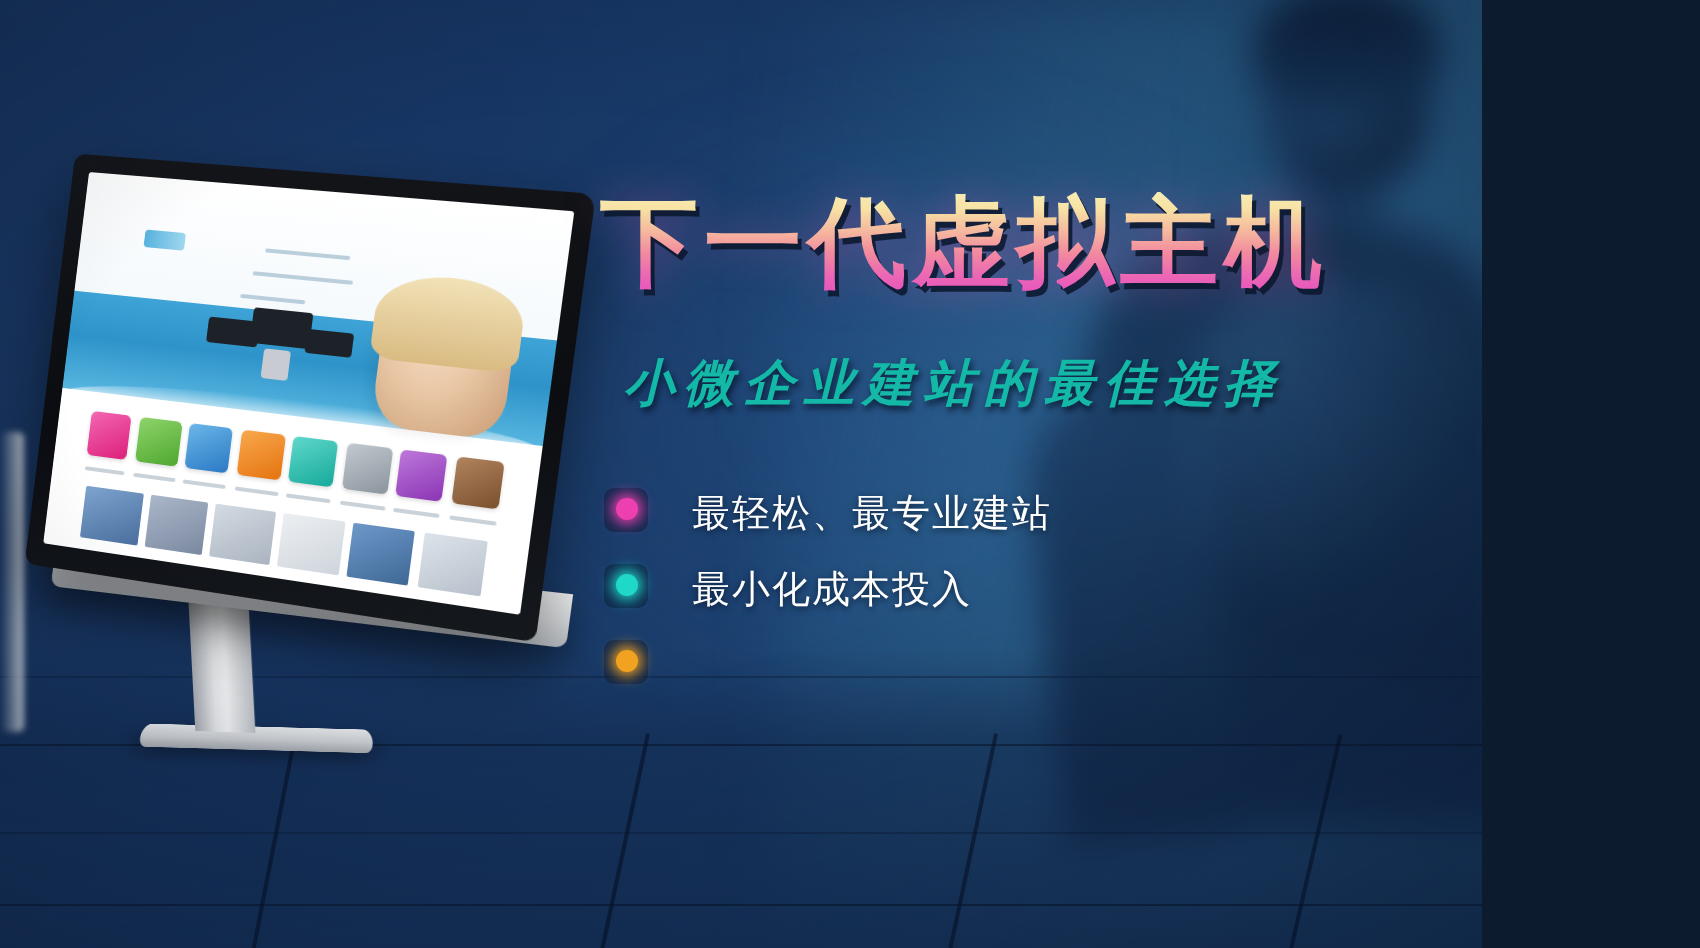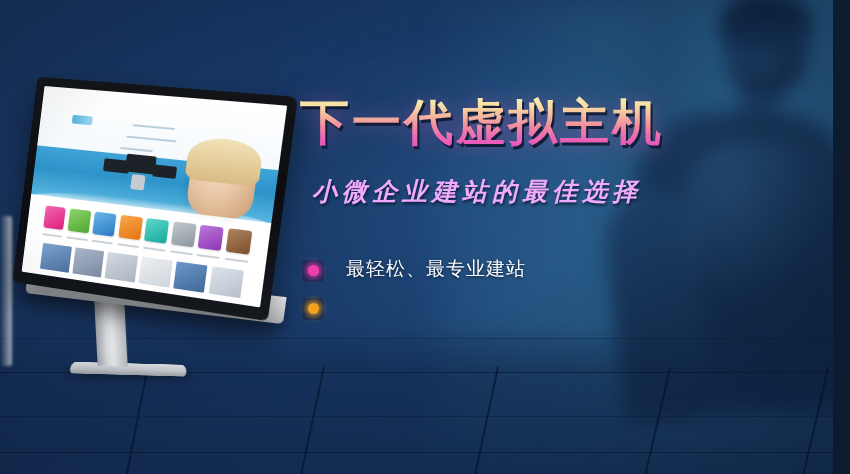--- a/index.html
+++ b/index.html
@@ -6,21 +6,21 @@
     margin: 0;
     padding: 0;
     background: #0d1b2e;
   }
   body {
     font-family: "Liberation Sans", "DejaVu Sans", sans-serif;
   }
 
   #banner {
     position: relative;
-    width: 833px;
+    width: 741px;
     height: 474px;
     overflow: hidden;
     background: #17335c;
     user-select: none;
   }
 
   
   .bg-base {
     position: absolute;
     inset: 0;
@@ -367,33 +367,33 @@
     filter: drop-shadow(2px 3px 0 rgba(10,22,44,0.85)) drop-shadow(0 0 10px rgba(230,90,180,0.30));
   }
 
   .subtitle {
     margin: 26px 0 0 12px;
     font-family: "Liberation Serif", "DejaVu Serif", serif;
     font-size: 25px;
     font-weight: 700;
     font-style: italic;
     letter-spacing: 5px;
-    color: #f0abfc;
+    color: #14b8a6;
     white-space: nowrap;
     text-shadow: 1px 2px 3px rgba(4,14,32,0.75);
   }
 
   .bullets {
     list-style: none;
     margin: 36px 0 0 2px;
     padding: 0;
   }
   .bullet {
     display: flex;
-    align-items: flex-end;
+    align-items: flex-start;
     height: 38px;
   }
   .bullet-dot {
     position: relative;
     width: 22px;
     height: 22px;
     margin-right: 22px;
     border-radius: 5px;
     background: rgba(11,26,52,0.55);
     flex: 0 0 auto;
@@ -510,18 +510,22 @@
 
   <div class="content">
     <h1 class="title">下一代虚拟主机</h1>
     <div class="subtitle">小微企业建站的最佳选择</div>
     <ul class="bullets">
       <li class="bullet">
         <span class="bullet-dot" style="--dot:#ee3fb0"></span>
         <span class="bullet-text">最轻松、最专业建站</span>
       </li>
       <li class="bullet">
+        <span class="bullet-dot" style="--dot:#1fd8c8"></span>
+        <span class="bullet-text">最小化成本投入</span>
+      </li>
+      <li class="bullet">
         <span class="bullet-dot" style="--dot:#f2a221"></span>
       </li>
     </ul>
   </div>
 
 </div>
 
 </body></html>

